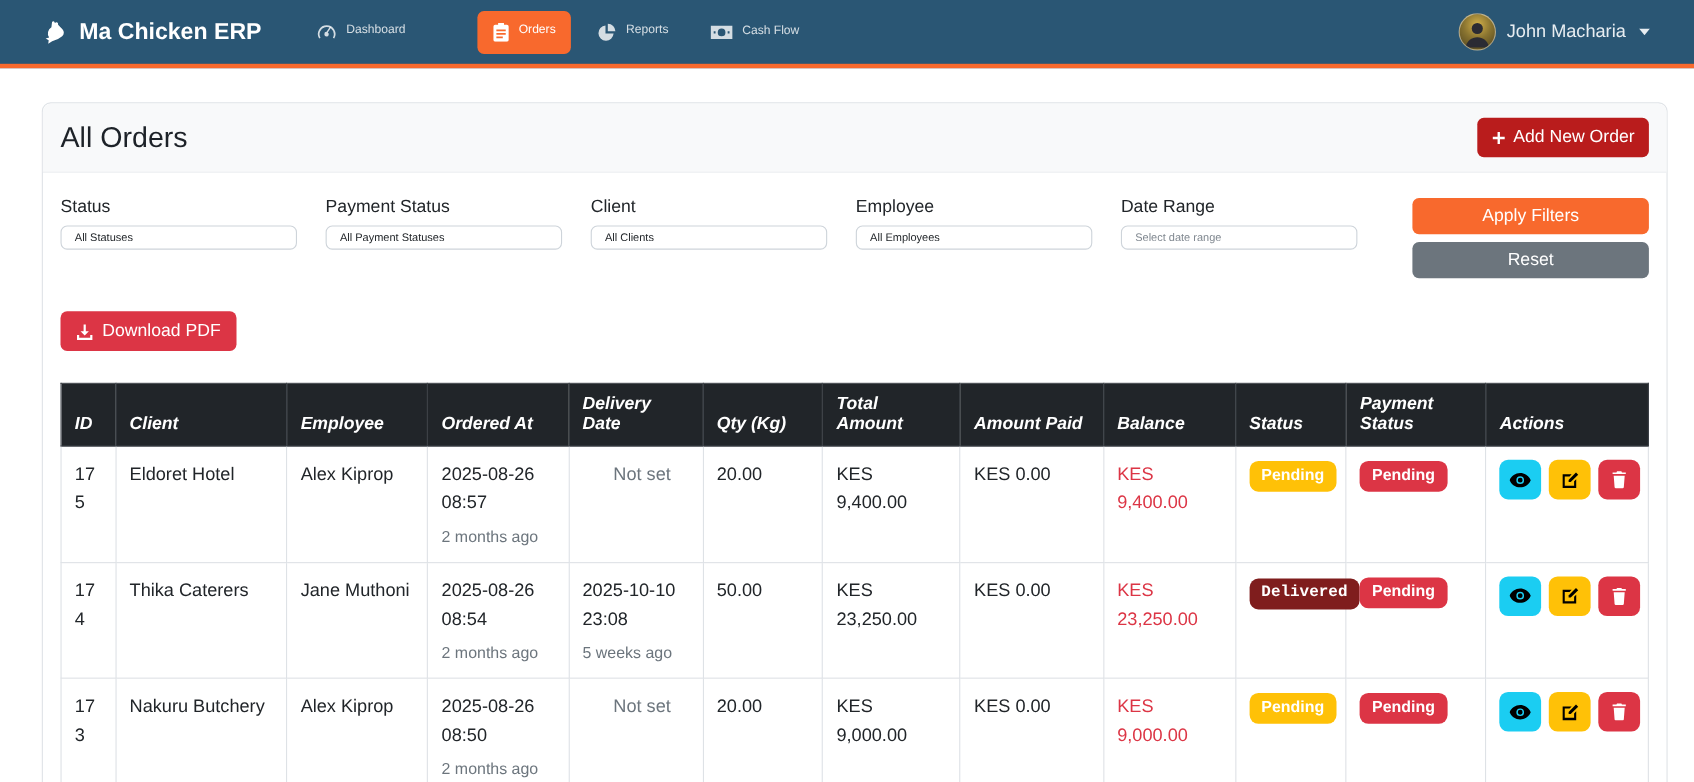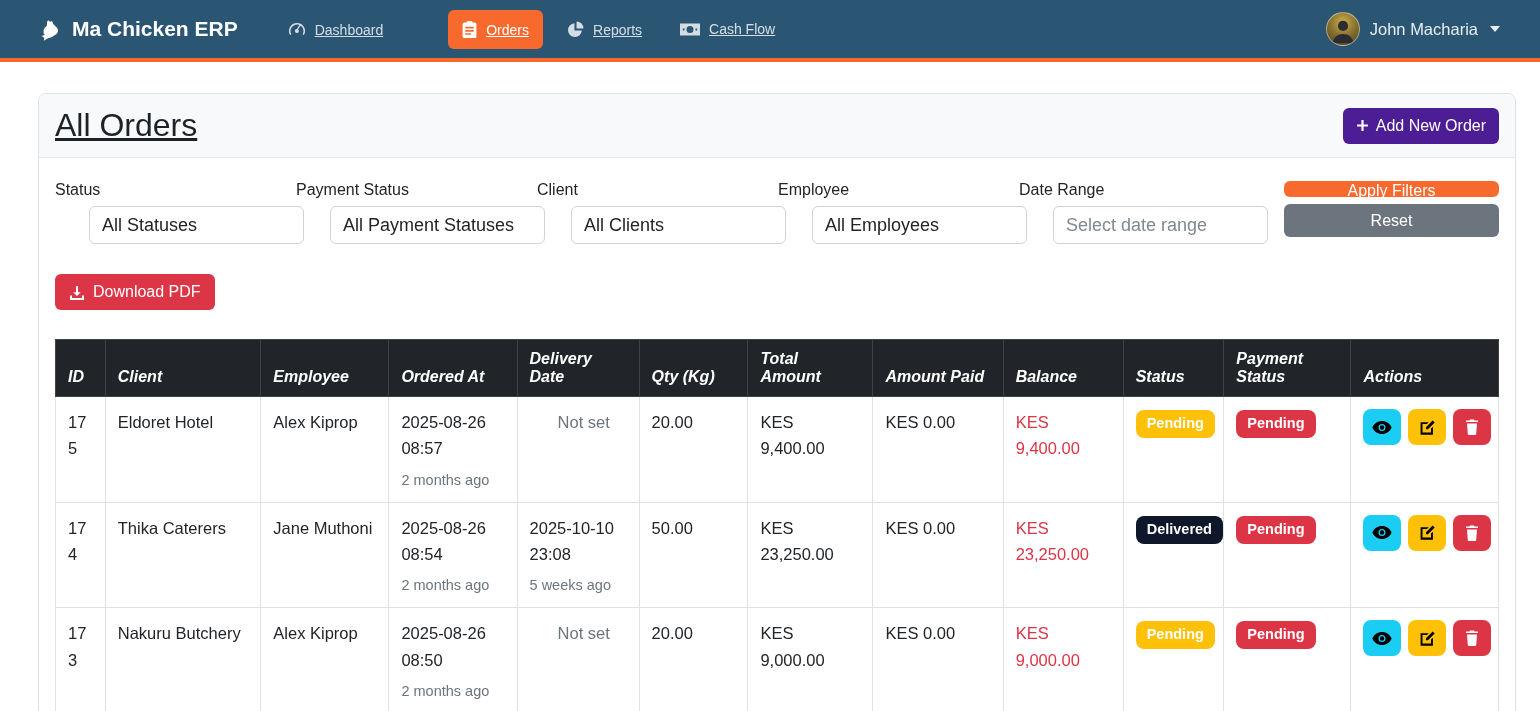--- a/index.html
+++ b/index.html
@@ -17,35 +17,34 @@
   
   .navbar {
     height: 62px;
     background: #2a5674;
     border-bottom: 4px solid #f8692d;
     display: flex;
     align-items: center;
     padding: 0 40px;
   }
   .brand {
-    display: flex; align-items: flex-end; gap: 10px;
+    display: flex; align-items: center; gap: 10px;
     color: #fff; font-size: 21px; font-weight: 700;
     white-space: nowrap;
   }
   .brand .bicon { color:#fff; }
   .nav-items { display: flex; align-items: center; margin-left: 36px; gap: 10px; }
   .nav-link {
-    display: flex; align-items: flex-end; gap: 9px;
+    display: flex; align-items: flex-start; gap: 9px;
     color: rgba(255,255,255,0.8);
-    font-size: 14px;
+    font-size: 11px;
     padding: 11px 14px;
     border-radius: 6px;
     cursor: pointer;
     white-space: nowrap;
-    text-decoration: underline;
   }
   .nav-link.active { background: #f8692d; color: #fff; margin-left: 41px; }
   .nav-user {
     margin-left: auto;
     display: flex; align-items: center; gap: 10px;
     color: #e8edf1; font-size: 16.5px; cursor: pointer;
   }
   .avatar {
     width: 34px; height: 34px; border-radius: 50%;
     background: radial-gradient(circle at 50% 30%, #d2b04a 0%, #8a7430 45%, #4a3f1c 100%);
@@ -62,50 +61,50 @@
     border-radius: 8px;
     background: #fff;
   }
   .card-header {
     background: #f8f9fa;
     border-bottom: 1px solid #e4e7eb;
     border-radius: 8px 8px 0 0;
     padding: 13px 16px;
     display: flex; align-items: center; justify-content: space-between;
   }
-  .page-title { font-size: 32px; font-weight: 400; color: #1d2228; text-decoration: underline; }
+  .page-title { font-size: 26px; font-weight: 400; color: #1d2228; }
   .btn { border: none; cursor: pointer; font-family: inherit; }
   .btn-add {
-    background: #4c1d95; color: #fff;
+    background: #b91c1c; color: #fff;
     font-size: 16px; border-radius: 6px;
     padding: 9px 13px;
     display: inline-flex; align-items: center; gap: 7px;
   }
   .card-body { padding: 23px 16px 16px 16px; }
 
   
   .filters { display: flex; gap: 26px; }
   .filter-group { width: 215px; flex: 0 0 auto; }
   .filter-label { display: block; font-size: 16px; margin-bottom: 7px; color:#212529; }
   .control {
-    width: 100%; height: 38px;
+    width: 100%; height: 22px;
     border: 1px solid #ced4da; border-radius: 6px;
     padding: 0 12px;
     display: flex; align-items: center;
-    font-size: 18px; color: #212529;
-    background: #fff; cursor: pointer; margin-left: 34px;
+    font-size: 10px; color: #212529;
+    background: #fff; cursor: pointer;
   }
   .control .placeholder { color: #808890; }
   .filter-actions {
     margin-left: auto; width: 215px; flex: 0 0 auto;
     display: flex; flex-direction: column; gap: 7px;
   }
   .btn-apply {
     background: #f8692d; color: #fff;
-    height: 16px; border-radius: 6px; font-size: 16px;
+    height: 33px; border-radius: 6px; font-size: 16px;
   }
   .btn-reset {
     background: #6c757d; color: #fff;
     height: 33px; border-radius: 6px; font-size: 16px;
   }
 
   .btn-pdf {
     margin-top: 30px;
     background: #dc3545; color: #fff;
     font-size: 16px; border-radius: 6px;
@@ -395,21 +394,21 @@
             </td>
             <td>
               <div>KES 23,250.00</div>
             </td>
             <td>
               <div>KES 0.00</div>
             </td>
             <td>
               <div class="text-danger">KES 23,250.00</div>
             </td>
-            <td><span class="badge" style="background: #0f172a;">Delivered</span></td>
+            <td><span class="badge" style="background: #7f1d1d; font-family: Liberation Mono, monospace;">Delivered</span></td>
             <td><span class="badge" style="background: rgb(220, 53, 69);">Pending</span></td>
             <td class="actions-cell"><button class="btn action-btn btn-view">
                 <span>
                   <svg viewBox="0 0 20 14" width="20" height="15" fill="currentColor" fill-rule="evenodd">
                     <path d="M10 .5C5.7.5 2 3.1.4 7 2 10.9 5.7 13.5 10 13.5S18 10.9 19.6 7C18 3.1 14.3.5 10 .5zm0 10a3.5 3.5 0 1 1 0-7 3.5 3.5 0 0 1 0 7z"></path>
                     <path d="M10 4.8a2.2 2.2 0 1 0 0 4.4 2.2 2.2 0 0 0 0-4.4z"></path>
                   </svg>
                 </span>
               </button><button class="btn action-btn btn-edit">
                 <span>

